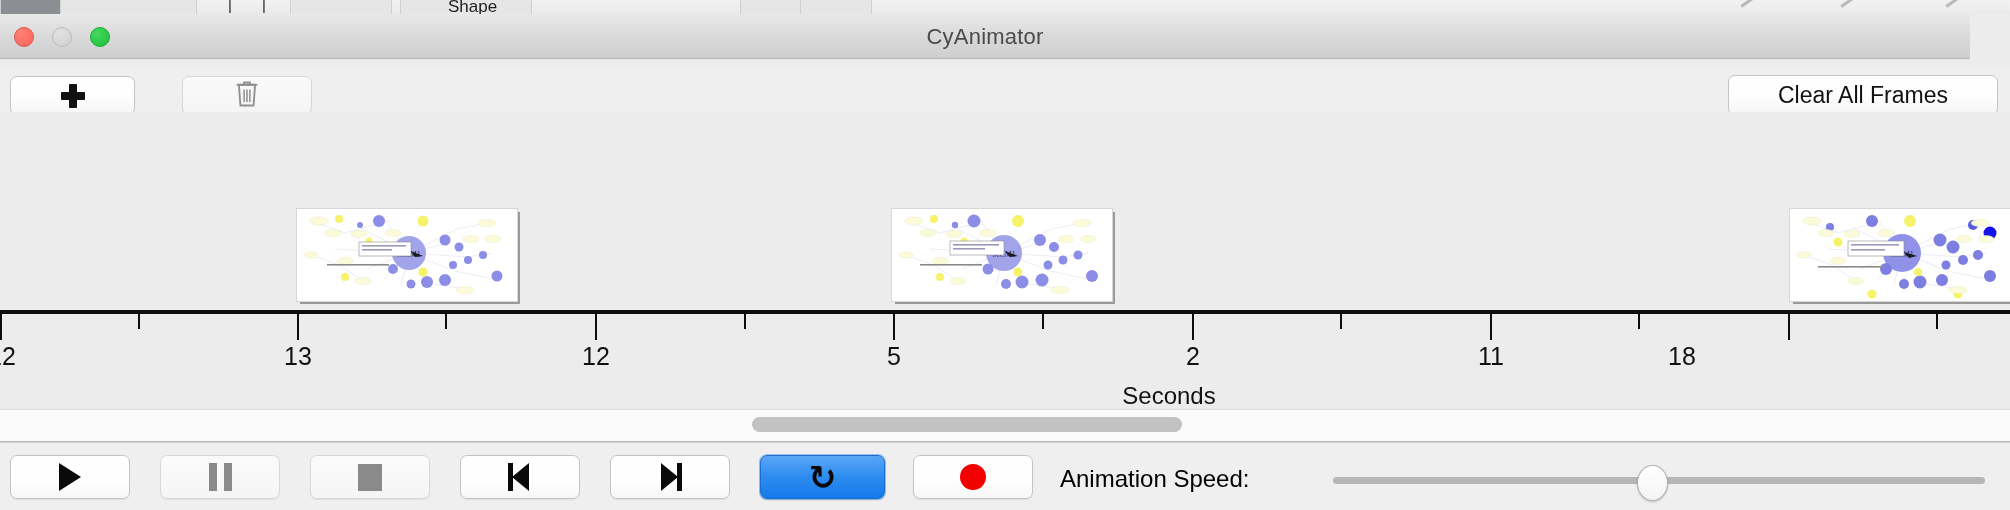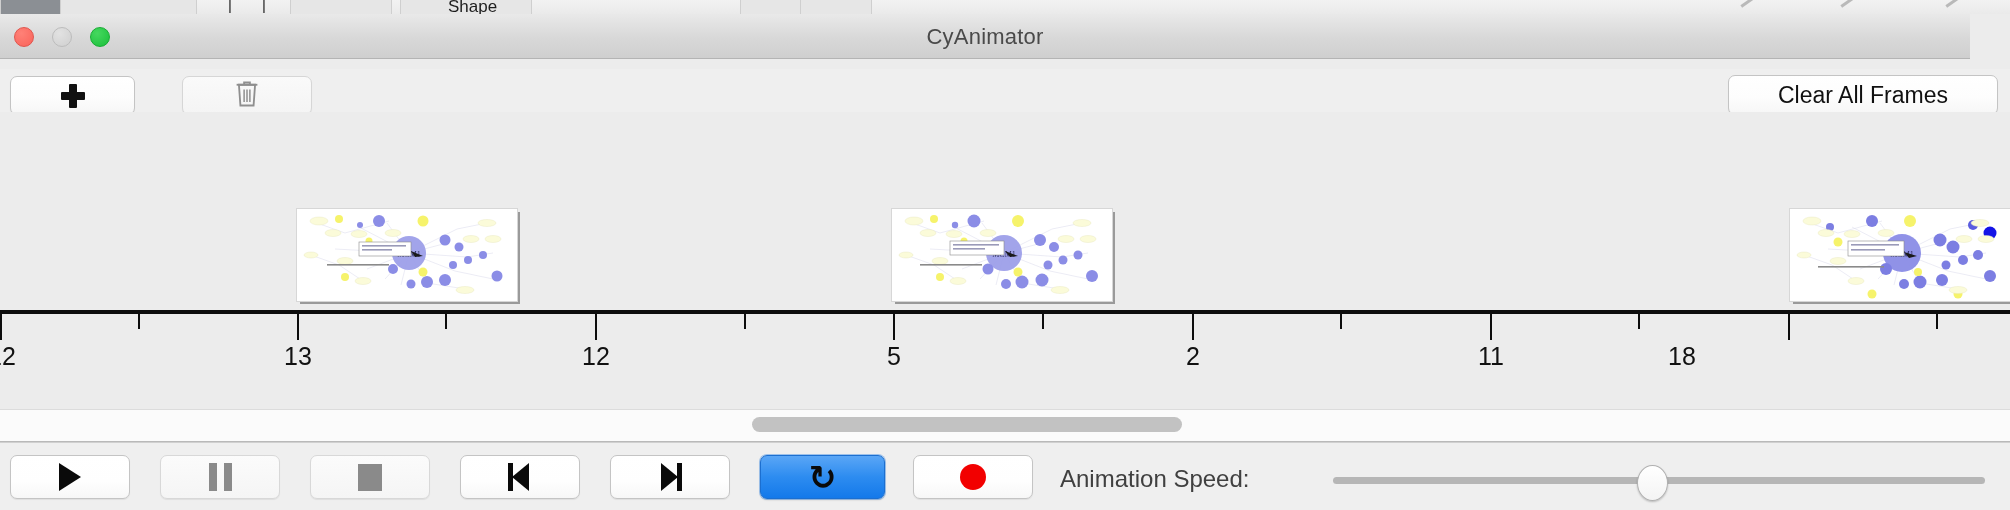--- a/index.html
+++ b/index.html
@@ -273,21 +273,21 @@
     border-bottom: 14px solid transparent;
   }
   .ico-loop { font-size: 33px; color: #0a0a0a; line-height: 1; font-weight: 700;
               font-family: "DejaVu Sans", sans-serif; }
   .ico-record { width: 26px; height: 26px; border-radius: 50%; background: #f20000; }
 
   .speed-label {
     position: absolute;
     top: 22px;
     font-size: 24px;
-    color: #404040;
+    color: #000000;
     white-space: nowrap;
   }
   .slider {
     position: absolute;
     top: 34px;
     height: 7px;
     background: #b6b6b6;
     border-radius: 4px;
   }
   .slider-thumb {
@@ -546,20 +546,23 @@
   <div class="tick minor" style="left:1936px;"></div>
 
   <div class="tick-label" style="left:2px;">12</div>
   <div class="tick-label" style="left:298px;">13</div>
   <div class="tick-label" style="left:596px;">12</div>
   <div class="tick-label" style="left:894px;">5</div>
   <div class="tick-label" style="left:1193px;">2</div>
   <div class="tick-label" style="left:1491px;">11</div>
   <div class="tick-label" style="left:1682px;text-align:right;">18</div>
 
+  <div class="axis-title">
+    <span>Seconds</span>
+  </div>
 
   <div class="scroll-area">
     <div class="scroll-thumb" style="left:752px; width:430px;"></div>
   </div>
 
   <div class="controls">
 
     <div class="cbtn" style="left:10px; width:120px;">
       <span class="ico-play"></span>
     </div>

